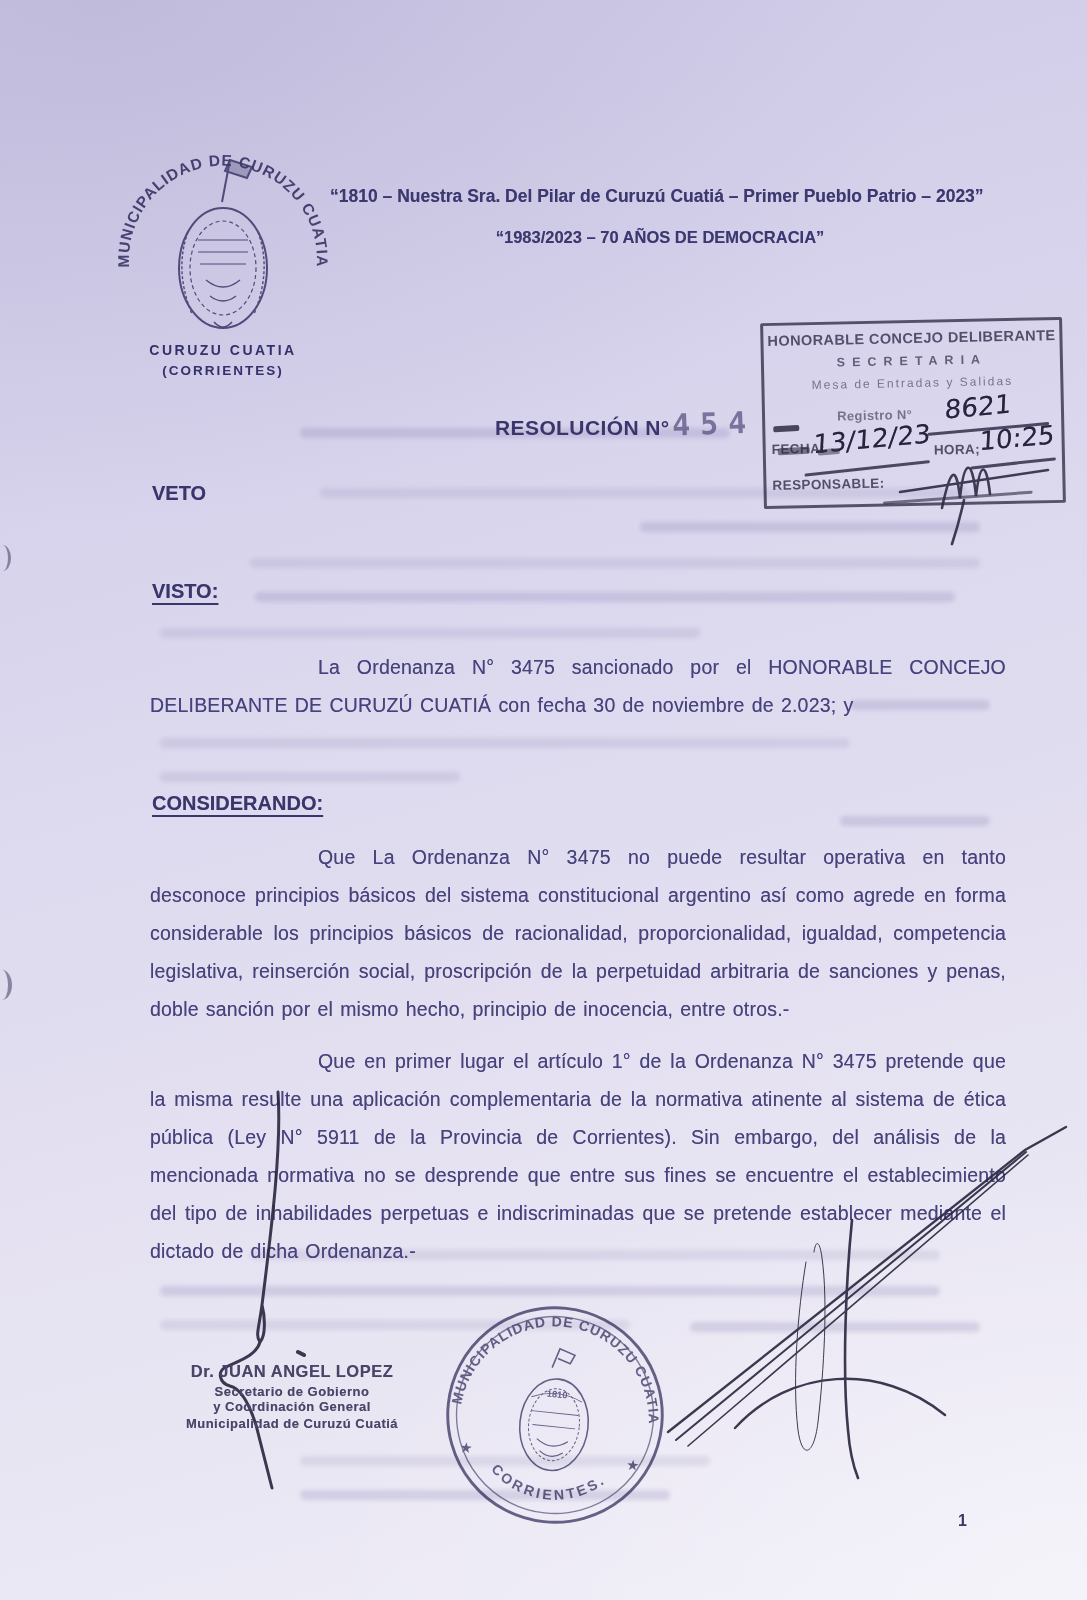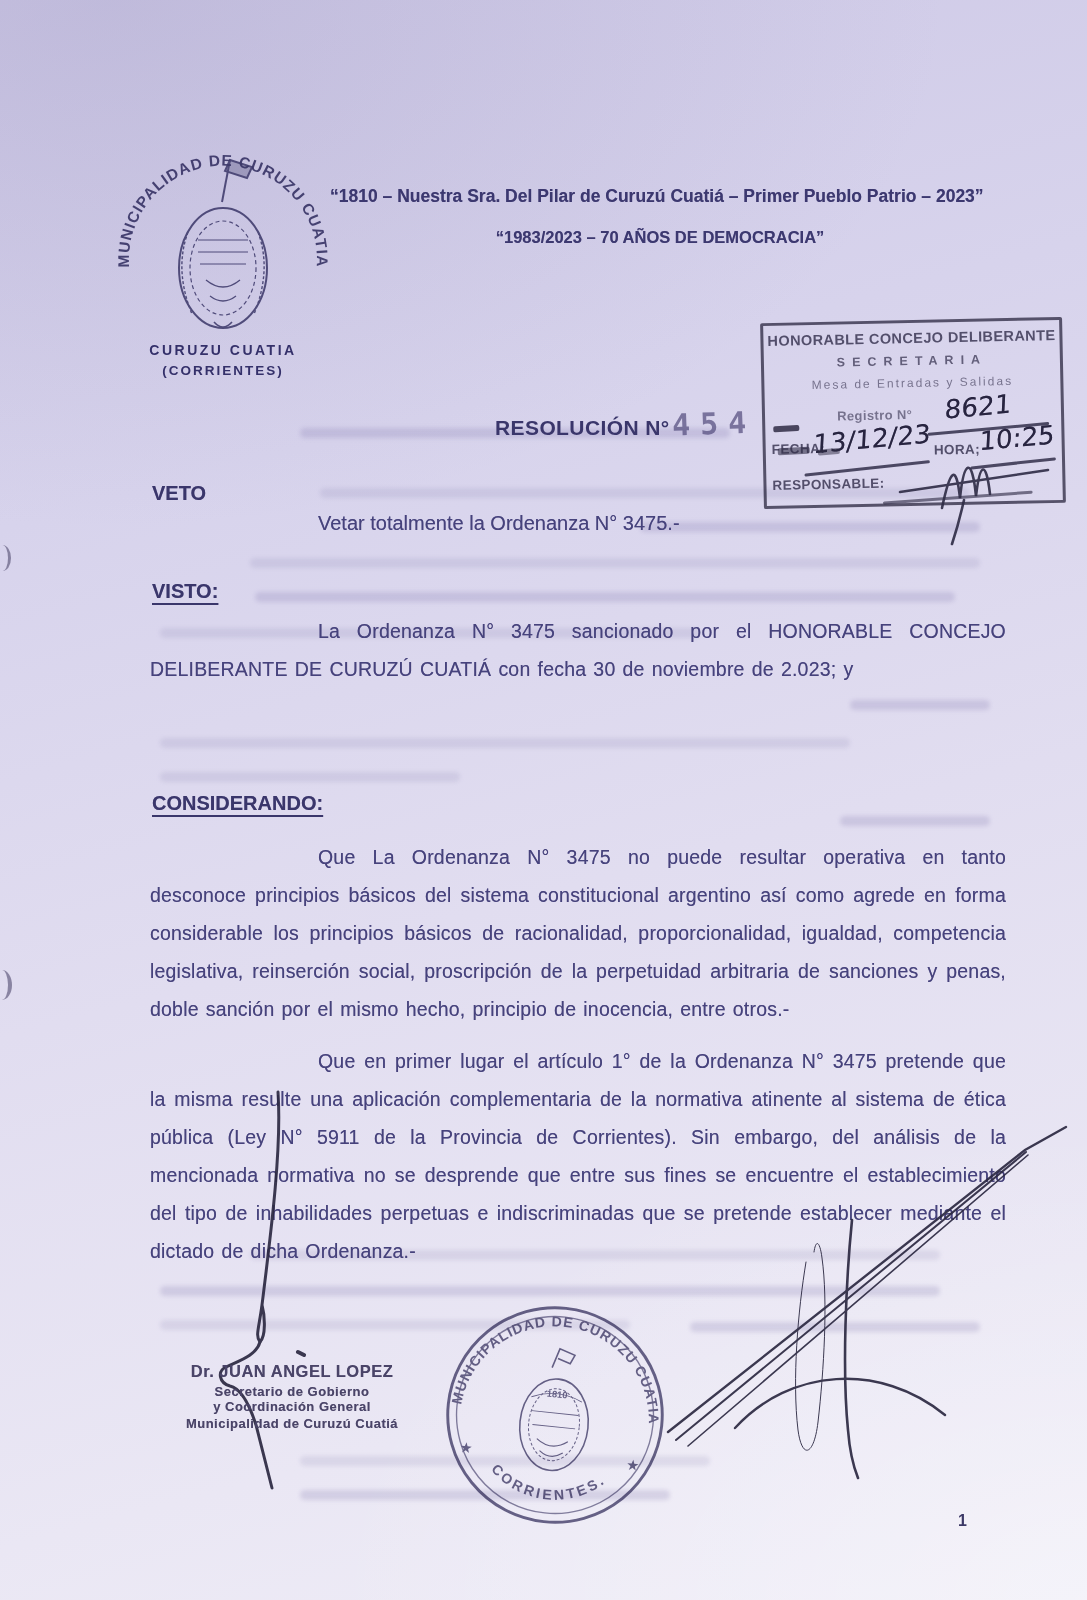--- a/index.html
+++ b/index.html
@@ -141,24 +141,23 @@
       <path d="M 62,68 C 70,30 76,22 80,58 C 84,20 92,16 96,56 C 100,22 106,20 110,54"></path>
       <path d="M 84,60 C 80,78 76,92 72,104"></path>
     </g>
   </svg>
 
   <div class="abs bold" style="left:495px;top:416px;font-size:21px;letter-spacing:.4px;">RESOLUCIÓN N°</div>
   <div class="abs" style="left:672px;top:406px;font-family:'DejaVu Sans Mono',monospace;font-size:30px;font-weight:600;
               letter-spacing:10px;color:rgba(84,78,126,.72);transform:rotate(-2deg);">454</div>
 
   <div class="abs bold ink" style="left:152px;top:482px;font-size:20px;">VETO</div>
-  <div class="abs ink" style="left:318px;top:512px;font-size:20px;">Vetar totalmente la Ordenanza N° 3475.-</div>
 
   <div class="abs bold underlined ink" style="left:152px;top:580px;font-size:20px;">VISTO:</div>
-  <div class="abs para indent ink" style="top:612px;">La Ordenanza N° 3475 sancionado por el HONORABLE CONCEJO DELIBERANTE DE CURUZÚ CUATIÁ con fecha 30 de noviembre de 2.023; y</div>
+  <div class="abs para indent ink" style="top:648px;">La Ordenanza N° 3475 sancionado por el HONORABLE CONCEJO DELIBERANTE DE CURUZÚ CUATIÁ con fecha 30 de noviembre de 2.023; y</div>
 
   <div class="abs bold underlined ink" style="left:152px;top:792px;font-size:20px;">CONSIDERANDO:</div>
   <div class="abs para indent ink" style="top:838px;">Que La Ordenanza N° 3475 no puede resultar operativa en tanto desconoce principios básicos del sistema constitucional argentino así como agrede en forma considerable los principios básicos de racionalidad, proporcionalidad, igualdad, competencia legislativa, reinserción social, proscripción de la perpetuidad arbitraria de sanciones y penas, doble sanción por el mismo hecho, principio de inocencia, entre otros.-</div>
   <div class="abs para indent ink" style="top:1042px;">Que en primer lugar el artículo 1° de la Ordenanza N° 3475 pretende que la misma resulte una aplicación complementaria de la normativa atinente al sistema de ética pública (Ley N° 5911 de la Provincia de Corrientes). Sin embargo, del análisis de la mencionada normativa no se desprende que entre sus fines se encuentre el establecimiento del tipo de inhabilidades perpetuas e indiscriminadas que se pretende establecer mediante el dictado de dicha Ordenanza.-</div>
 
   <svg class="abs" style="left:190px;top:1080px;" width="160" height="420" viewBox="0 0 160 420">
     <g stroke="#2c2942" fill="none" stroke-width="3" stroke-linecap="round" opacity=".92">
       <path d="M 88,12 C 92,70 80,160 72,225 C 69,248 65,256 70,262 C 76,256 75,236 72,225"></path>
       <path d="M 70,262 C 66,276 48,281 36,287 C 27,291 29,303 40,306 C 49,308 58,320 66,345 L 82,408"></path>
       <path d="M 108,272 l 6,3" stroke-width="4"></path>

